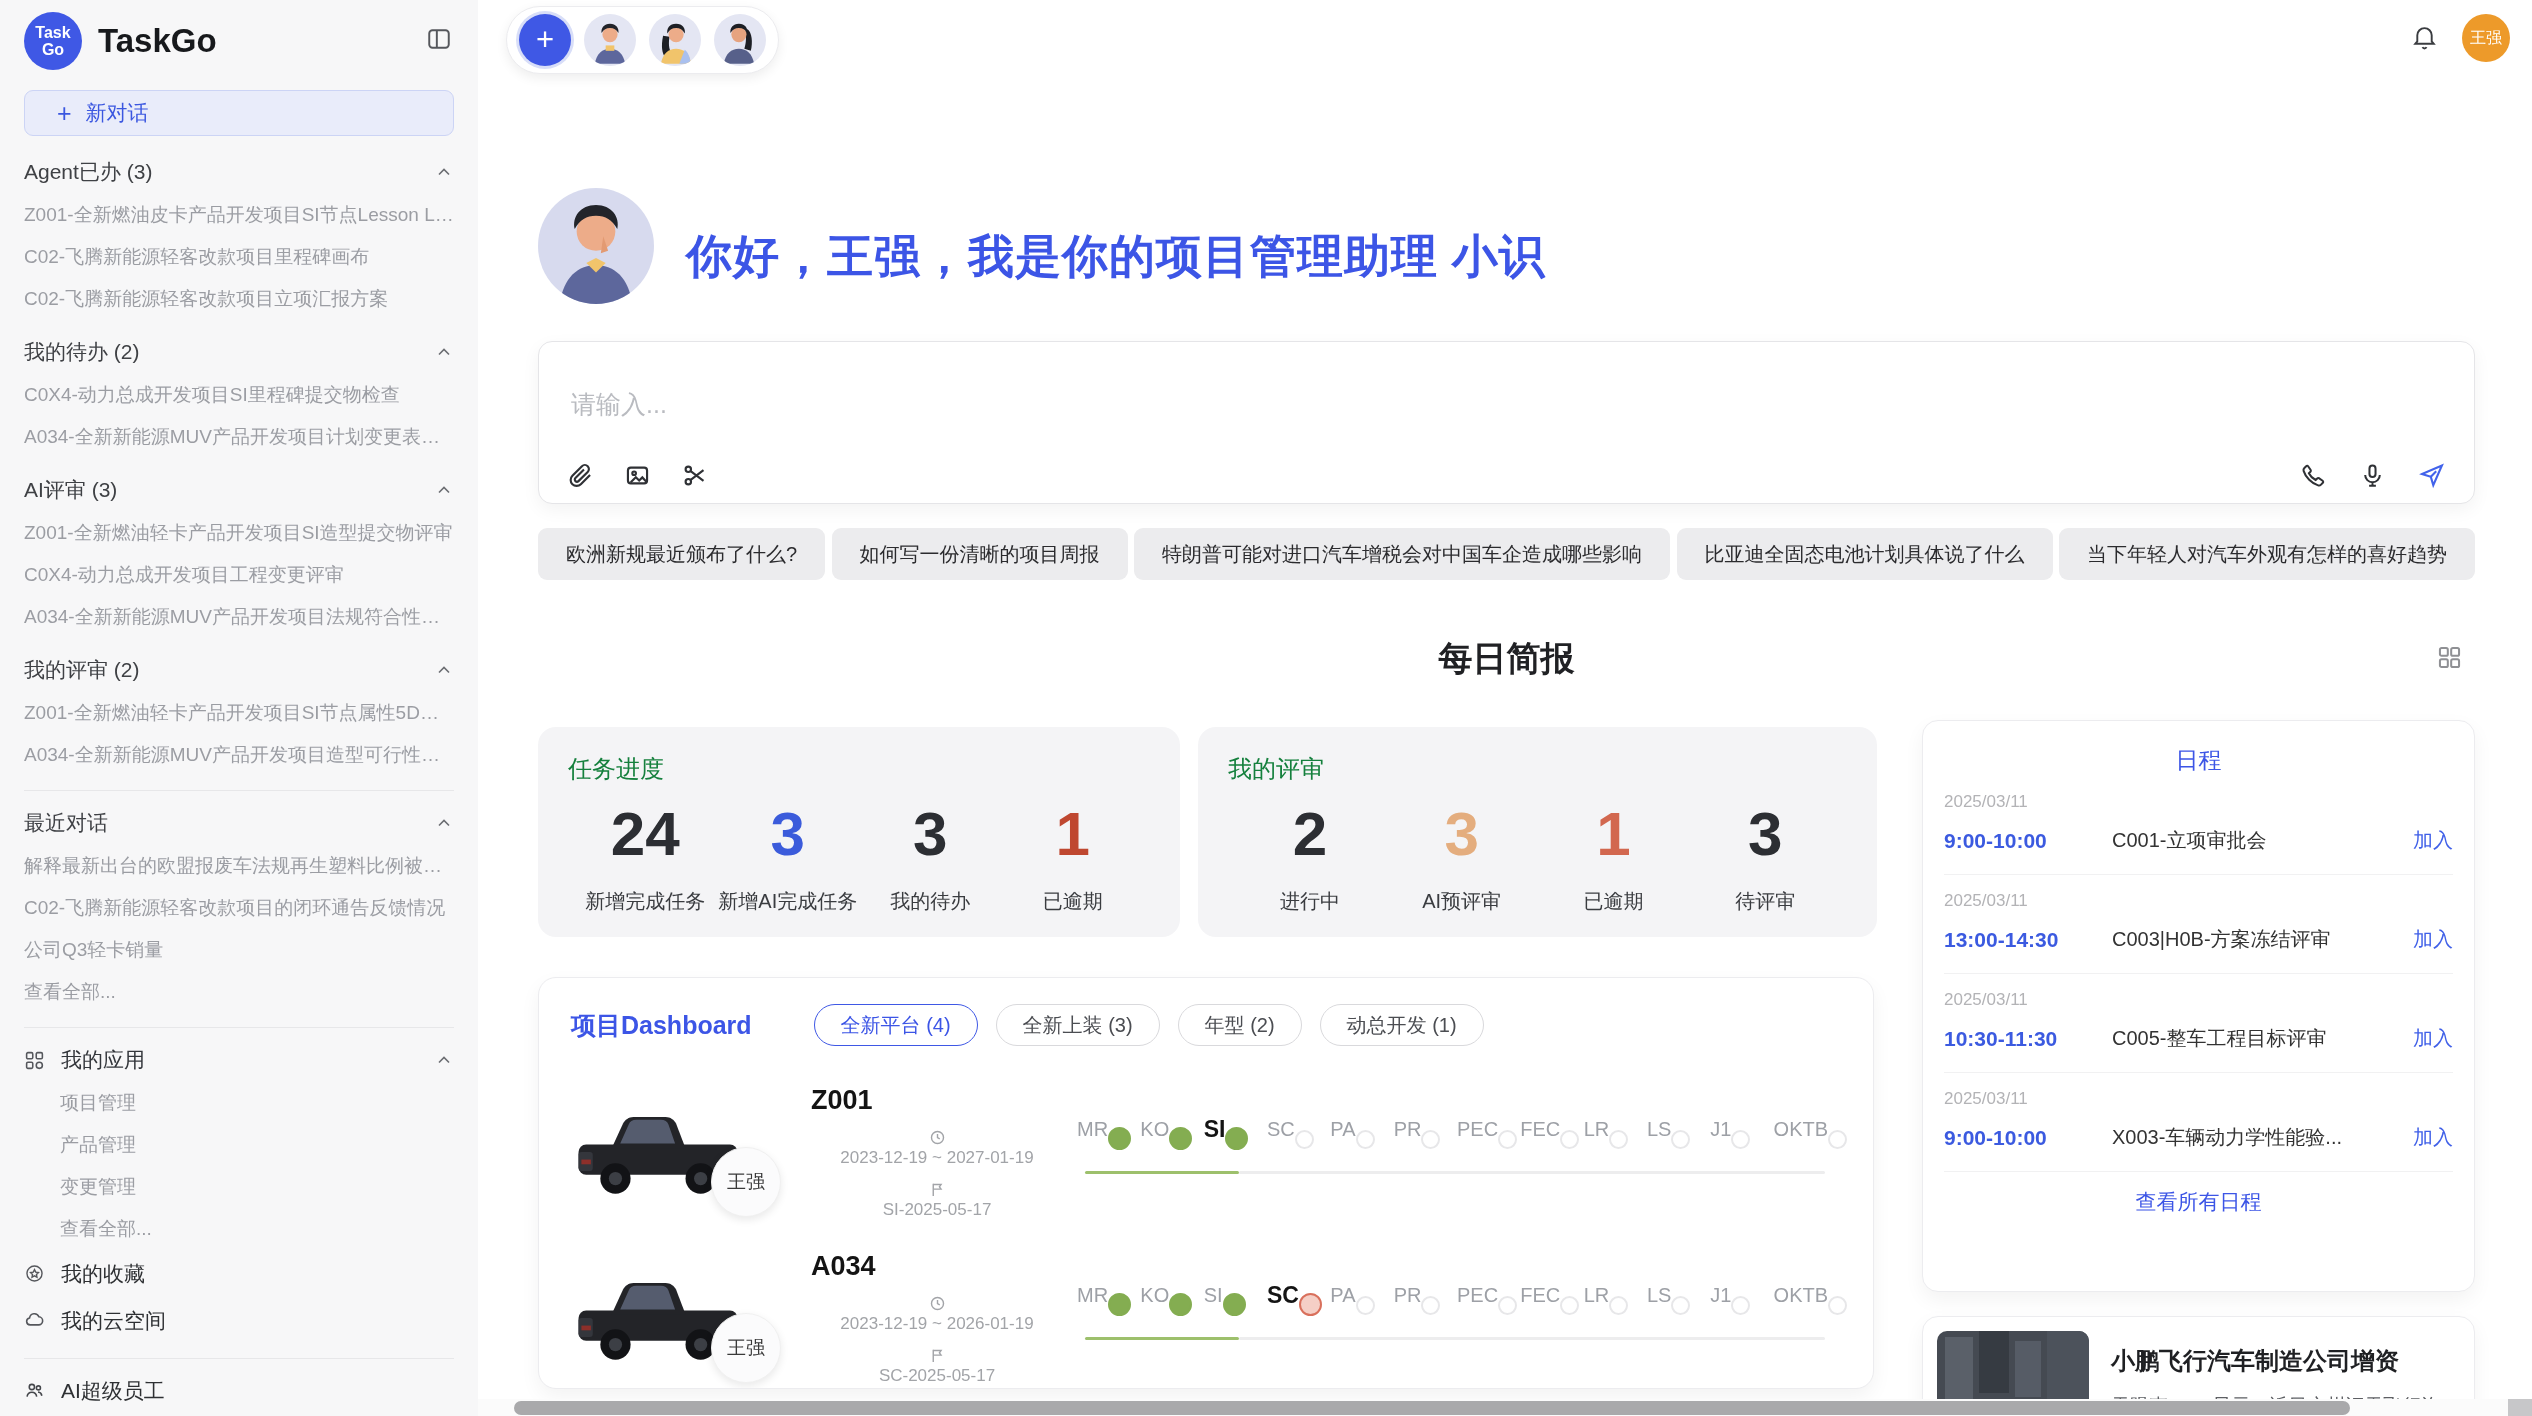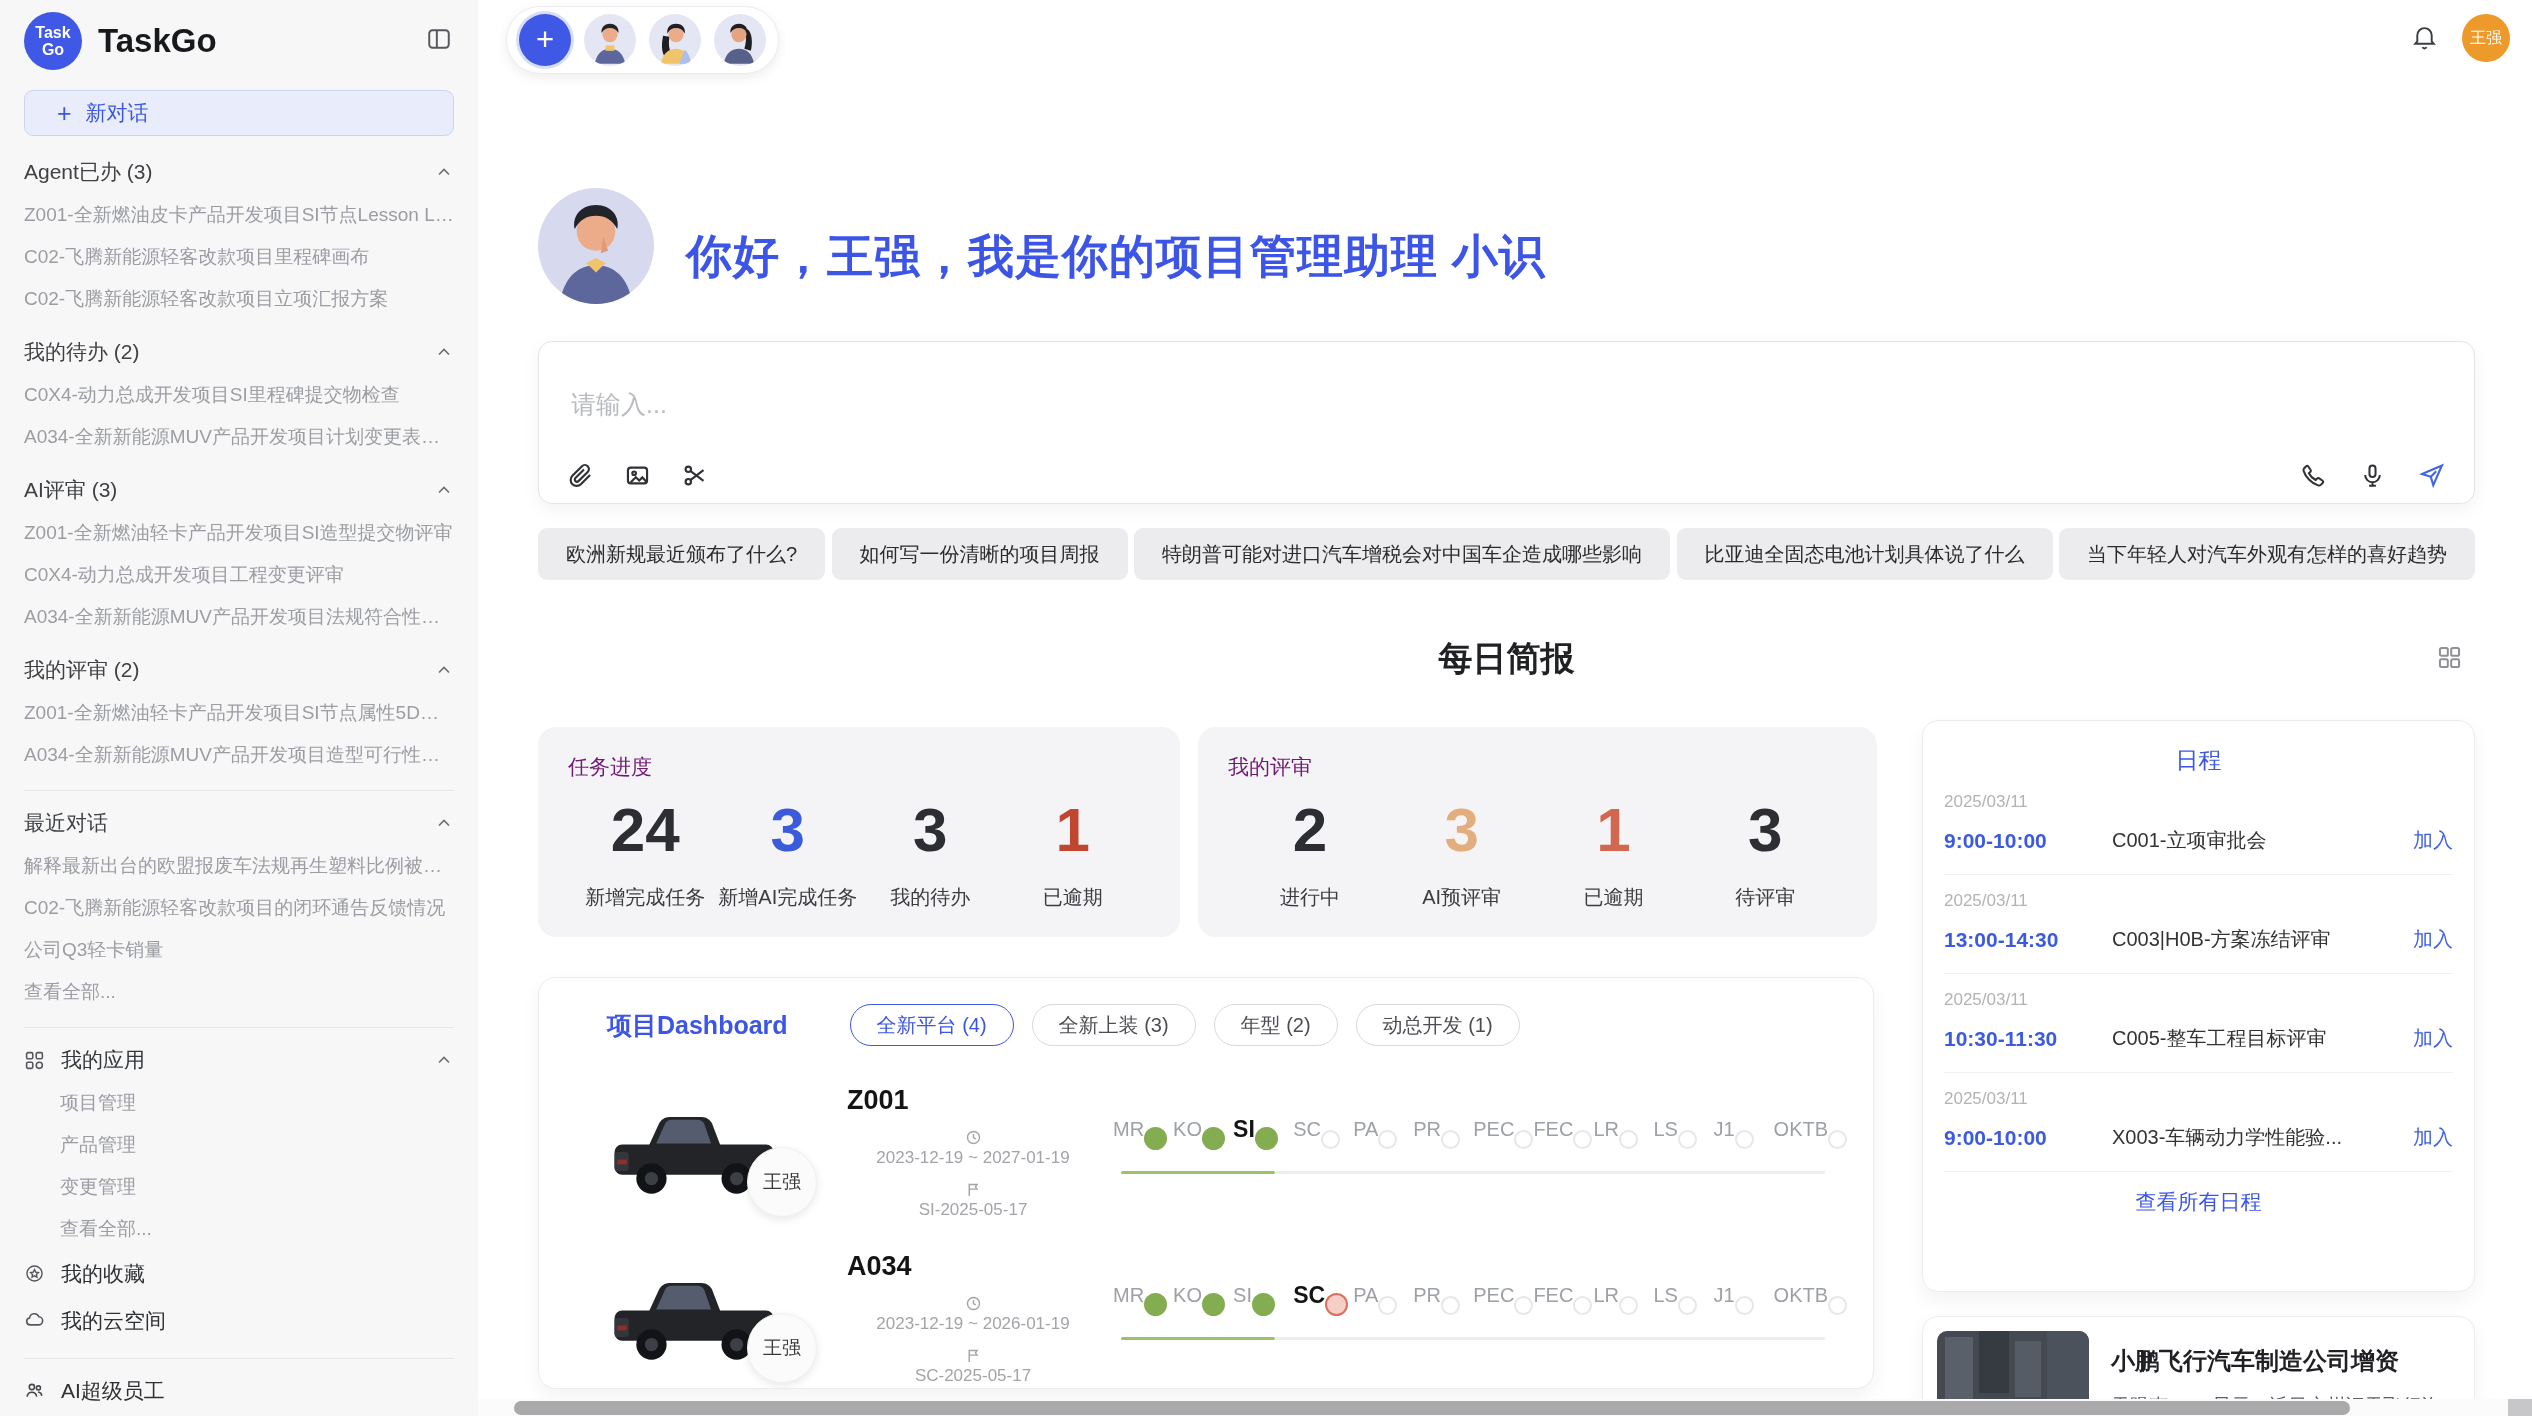--- a/index.html
+++ b/index.html
@@ -46,29 +46,29 @@
   .right-icons{position:absolute;right:28px;bottom:14px;display:flex;gap:32px;color:#2f3135;align-items:center;}
   .icon-btn{cursor:pointer;}
   .chips{position:absolute;left:60px;top:528px;width:1937px;display:flex;justify-content:space-between;}
   .chip{height:52px;line-height:52px;padding:0 28px;background:#ececee;border-radius:9px;font-size:20px;color:#2b2b2e;
         white-space:nowrap;cursor:pointer;}
   .brief-title{position:absolute;left:60px;top:636px;width:1937px;text-align:center;font-size:34px;font-weight:700;color:#202124;}
   .brief-grid{position:absolute;left:1958px;top:644px;color:#8f9094;cursor:pointer;}
   .stat-card{position:absolute;top:727px;height:210px;background:#f4f4f6;border-radius:18px;padding:26px 30px;box-sizing:border-box;}
   .task-card{left:60px;width:642px;}
   .review-card{left:720px;width:679px;}
-  .stat-title{font-size:21px;color:#701a75;}
+  .stat-title{font-size:24px;color:#15803d;}
   .stats{display:flex;justify-content:space-between;margin-top:16px;padding:0 6px;}
   .stat{flex:1;text-align:center;}
   .stat .num{font-size:62px;font-weight:600;color:#2c2e33;line-height:1.05;}
   .num.blue{color:#3b5bdb;} .num.orange{color:#e4ad7e;} .num.red{color:#bf4730;} .num.salmon{color:#d2674f;}
   .stat .lbl{font-size:20px;color:#3a3c40;margin-top:22px;}
   
   .dash-card{position:absolute;left:60px;top:977px;width:1336px;height:412px;background:#fff;border:1px solid #ececef;
-             border-radius:18px;box-shadow:0 8px 20px rgba(0,0,0,.05);overflow:hidden;box-sizing:border-box;padding-left:36px;}
+             border-radius:18px;box-shadow:0 8px 20px rgba(0,0,0,.05);overflow:hidden;box-sizing:border-box;}
   .dash-head{display:flex;align-items:center;padding:26px 30px 0 32px;}
   .dash-title{font-size:25px;font-weight:700;color:#3c55e6;}
   .tabs{display:flex;gap:18px;margin-left:62px;}
   .tab{height:42px;line-height:40px;padding:0 26px;border:1px solid #d9d9dc;border-radius:21px;font-size:20px;color:#4b4d52;
        background:#fff;box-sizing:border-box;cursor:pointer;white-space:nowrap;}
   .tab.active{border:1.6px solid #3f58e5;color:#3c55e6;}
   .proj-rows{padding:30px 26px 0 34px;}
   .proj-row{display:flex;align-items:center;height:152px;margin-bottom:14px;}
   .truck-wrap{position:relative;width:172px;height:106px;flex:none;}
   .owner{position:absolute;right:-36px;bottom:-12px;width:68px;height:68px;border-radius:50%;background:#fbfbfc;

